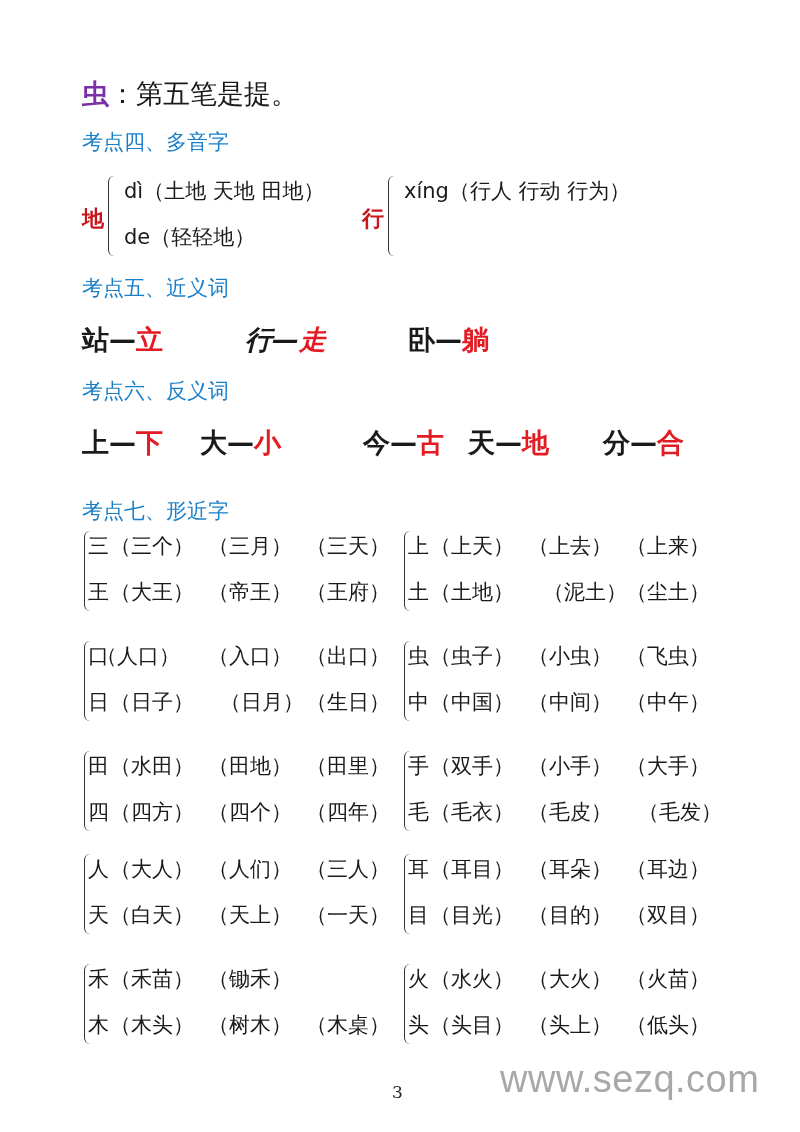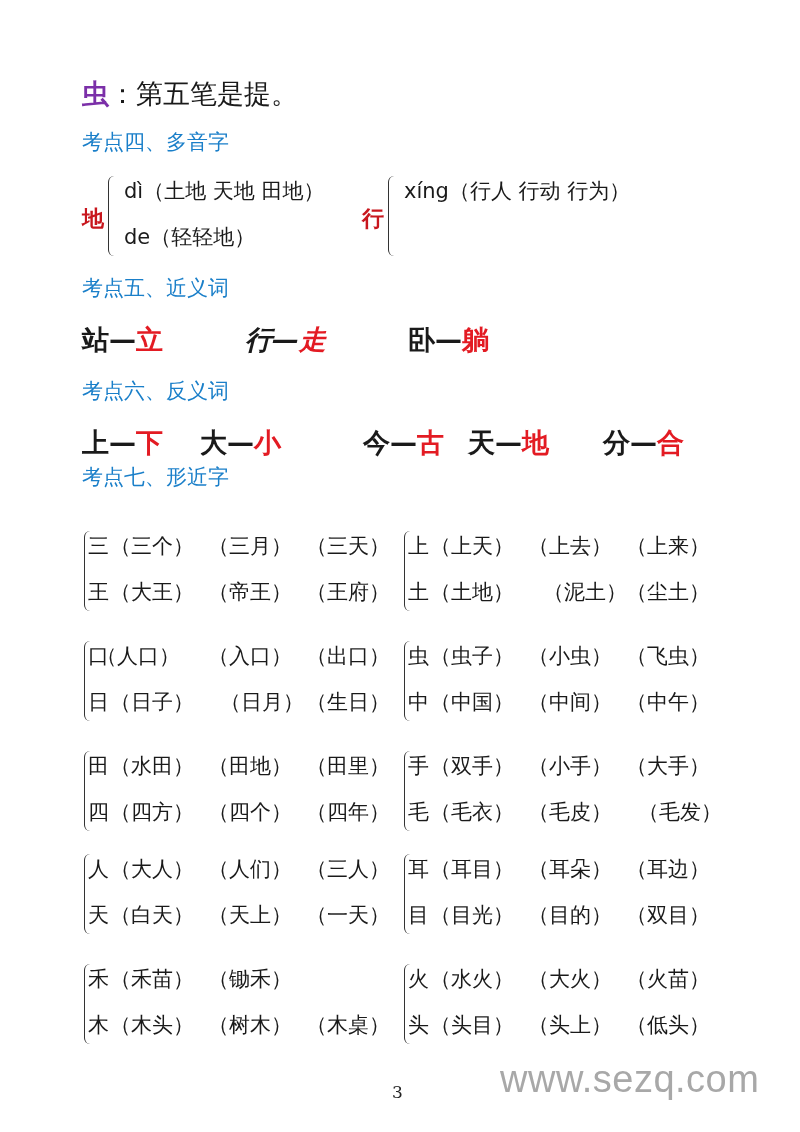--- a/index.html
+++ b/index.html
@@ -59,21 +59,21 @@
 <div class="abs pair" style="left:245px; top:320px;font-style:italic;"><span class="a">行</span><span class="dash">—</span><span class="b">走</span></div>
 <div class="abs pair" style="left:408px; top:320px;"><span class="a">卧</span><span class="dash">—</span><span class="b">躺</span></div>
 
 <div class="abs section-head" style="top:376px">考点六、反义词</div>
 <div class="abs pair" style="left:82px; top:423px;"><span class="a">上</span><span class="dash">—</span><span class="b">下</span></div>
 <div class="abs pair" style="left:200px; top:423px;"><span class="a">大</span><span class="dash">—</span><span class="b">小</span></div>
 <div class="abs pair" style="left:335px; top:423px;margin-left:28px;"><span class="a">今</span><span class="dash">—</span><span class="b">古</span></div>
 <div class="abs pair" style="left:468px; top:423px;"><span class="a">天</span><span class="dash">—</span><span class="b">地</span></div>
 <div class="abs pair" style="left:603px; top:423px;"><span class="a">分</span><span class="dash">—</span><span class="b">合</span></div>
 
-<div class="abs section-head" style="top:462px">考点七、形近字</div>
+<div class="abs section-head" style="top:496px">考点七、形近字</div>
 
 <div class="group" style="top:525px;">
   <div class="brace-l"></div>
   <div class="brace-r"></div>
   <div class="row" style="top:6px; left:4px;">
     <span class="cell" style="left:0">三</span>
       <span class="cell" style="left:22px">（三个）</span>
       <span class="cell" style="left:120px">（三月）</span>
       <span class="cell" style="left:218px">（三天）</span>
   </div>

